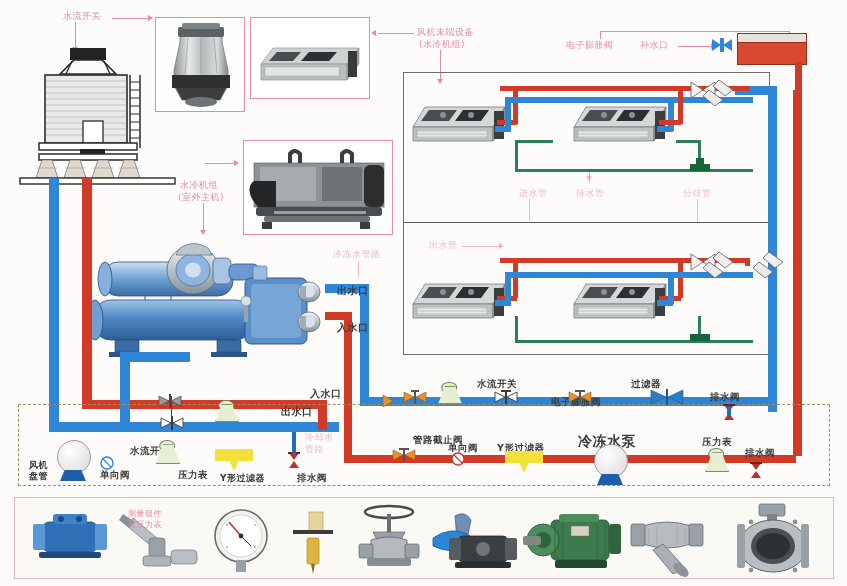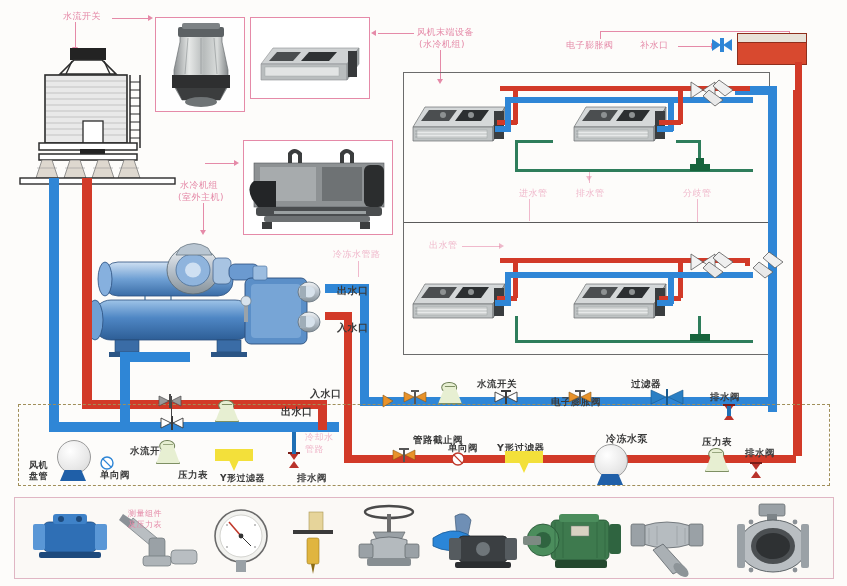--- a/index.html
+++ b/index.html
@@ -566,21 +566,21 @@
     </svg>
   </div>
   <div class="gauge" style="left:215px;top:400px;width:22px;height:22px;">
     <div class="dial"></div>
     <div class="bell"></div>
   </div>
 
   <div class="lbl lbl-dark" style="left:381px;top:435px;font-size:9.5px;font-weight:600;margin-left:32px;">管路截止阀</div>
   <div class="lbl lbl-dark" style="left:448px;top:443px;font-size:9.5px;font-weight:600;">单向阀</div>
   <div class="lbl lbl-dark" style="left:497px;top:443px;font-size:9.5px;font-weight:600;">Y形过滤器</div>
-  <div class="lbl lbl-dark" style="left:606px;top:433px;font-size:10px;font-weight:600;">冷冻水泵</div>
+  <div class="lbl lbl-dark" style="left:578px;top:433px;font-size:14px;font-weight:600;">冷冻水泵</div>
   <div class="lbl lbl-dark" style="left:702px;top:437px;font-size:9.5px;font-weight:600;">压力表</div>
   <div class="lbl lbl-dark" style="left:745px;top:448px;font-size:9.5px;font-weight:600;">排水阀</div>
 
   <div style="position:absolute;left:392px;top:448px;width:24px;height:14px;">
     <svg width="24" height="14" viewBox="0 0 24 14">
       <path d="M1 2 L11 7 L1 12 Z" fill="#e8922a" stroke="#8a5716" stroke-width=".6"></path>
       <path d="M23 2 L13 7 L23 12 Z" fill="#e8922a" stroke="#8a5716" stroke-width=".6"></path>
       <rect x="11" y="0" width="2" height="14" fill="#555"></rect>
       <rect x="7" y="0" width="10" height="2" fill="#555"></rect>
     </svg>

